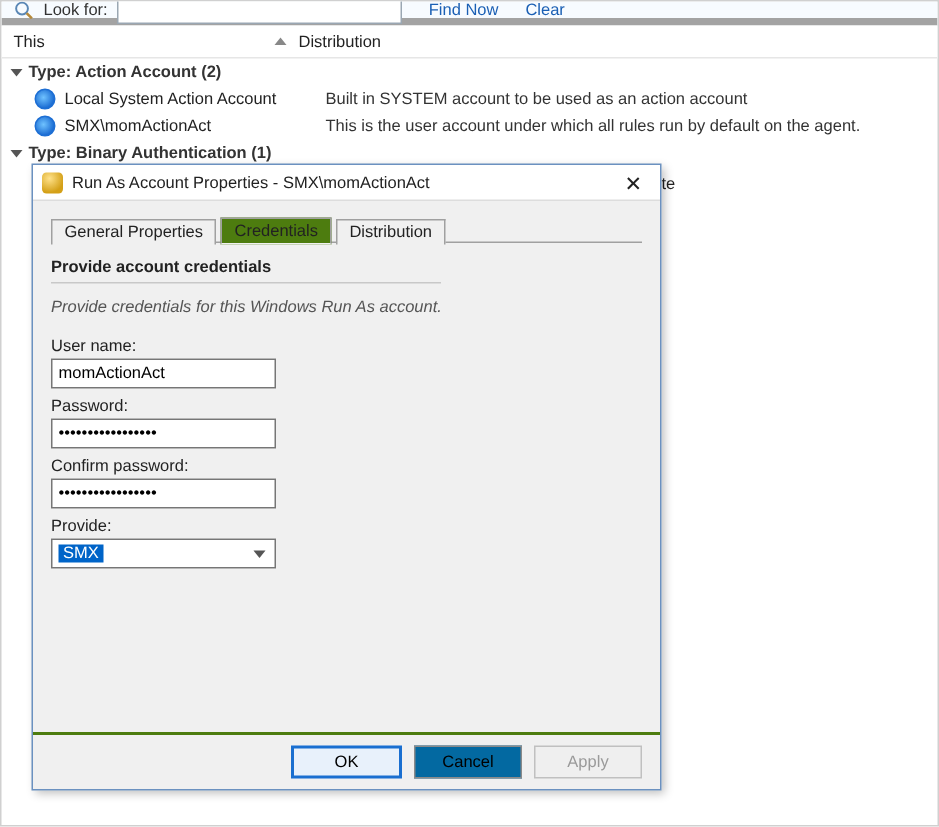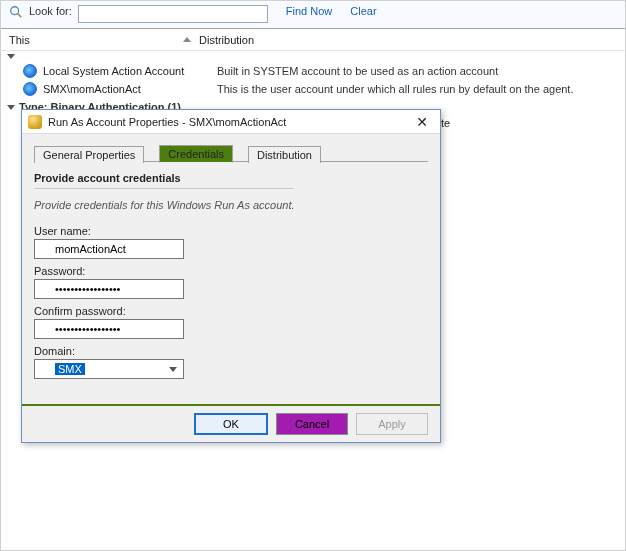--- a/index.html
+++ b/index.html
@@ -11,26 +11,26 @@
     width: 626px;
     height: 551px;
     position: relative;
     overflow: hidden;
     border: 1px solid #d0d0d0;
   }
 
   
   .searchbar {
     display: flex;
-    align-items: flex-start;
+    align-items: center;
     gap: 6px;
     padding: 4px 8px;
     background: #f7fbff;
-    border-bottom: 1px solid #a3a3a3;
-    height: 28px;
+    border-bottom: 5px solid #a3a3a3;
+    height: 16px;
   }
   .mag {
     width: 14px; height: 14px;
     flex: 0 0 auto;
   }
   .searchbar label { color: #333; }
   .searchbar input[type="text"] {
     width: 190px;
     height: 18px;
     border: 1px solid #9aa7b3;
@@ -99,21 +99,21 @@
   }
   .item-name { width: 168px; }
   .item-desc { flex: 1; color: #333; }
 
   
   .dialog {
     position: absolute;
     left: 20px;
     top: 108px;
     width: 420px;
-    height: 334px;
+    height: 418px;
     background: #f0f0f0;
     border: 1px solid #6b91c0;
     box-shadow: 2px 2px 6px rgba(0,0,0,0.25);
     display: flex;
     flex-direction: column;
   }
   .titlebar {
     display: flex;
     align-items: center;
     height: 24px;
@@ -138,21 +138,21 @@
   .dialog-body {
     padding: 8px 12px 4px 12px;
     flex: 1;
     background: #f0f0f0;
     overflow: hidden;
   }
 
   .tabs {
     display: flex;
     align-items: flex-end;
-    gap: 16px;
+    gap: 4px;
     font-size: 11px;
     height: 20px;
     margin-bottom: 0;
     text-align: right;
   }
   .tab {
     padding: 2px 8px;
     border: 1px solid #a0a0a0;
     border-bottom: none;
     background: #f0f0f0;
@@ -184,21 +184,21 @@
     color: #555;
     margin-bottom: 14px;
     font-style: italic;
   }
   .field-label { margin-top: 6px; margin-bottom: 2px; }
   .text-input, .combo {
     width: 150px;
     height: 20px;
     border: 1px solid #767676;
     background: #fff;
-    padding: 0 20px;
+    padding: 0 4px;
     font-family: inherit;
     font-size: 11px;
     display: block;
   }
   .combo {
     display: flex;
     align-items: center;
     justify-content: space-between;
     cursor: pointer;
     padding-right: 2px;
@@ -223,21 +223,21 @@
     display: flex;
     justify-content: flex-end;
     align-items: center;
     gap: 8px;
     padding: 0 12px;
   }
   .btn {
     width: 72px;
     height: 22px;
     border: 1px solid #8a8a8a;
-    background: #a21caf;
+    background: #0369a1;
     font-family: inherit;
     font-size: 11px;
     cursor: pointer;
   }
   .btn.primary {
     border: 2px solid #1a6fd0;
     background: #e8f1fb;
     width: 74px;
   }
   .btn.disabled {
@@ -266,20 +266,21 @@
     <span>This</span>
     <span class="sort-arrow"></span>
   </div>
   <div class="col-desc">
     <span>Distribution</span>
   </div>
 </div>
 
 <div class="group">
   <span class="expander"></span>
+  <span>Type: Action Account (2)</span>
 </div>
 <div class="item-row">
   <span class="globe"></span>
   <span class="item-name">Local System Action Account</span>
   <span class="item-desc">Built in SYSTEM account to be used as an action account</span>
 </div>
 <div class="item-row">
   <span class="globe"></span>
   <span class="item-name">SMX\momActionAct</span>
   <span class="item-desc">This is the user account under which all rules run by default on the agent.</span>
@@ -314,21 +315,21 @@
 
     <div class="field-label">User name:</div>
     <input class="text-input" type="text" value="momActionAct" style="">
 
     <div class="field-label">Password:</div>
     <input class="text-input" type="text" value="•••••••••••••••••" style="">
 
     <div class="field-label">Confirm password:</div>
     <input class="text-input" type="text" value="•••••••••••••••••" style="">
 
-    <div class="field-label">Domain:</div>
+    <div class="field-label">Provide:</div>
     <div class="combo">
       <span class="sel">SMX</span>
       <span class="chev"></span>
     </div>
   </div>
 
   <div class="dialog-footer">
     <button class="btn primary">OK</button>
     <button class="btn">Cancel</button>
     <button class="btn disabled">Apply</button>

